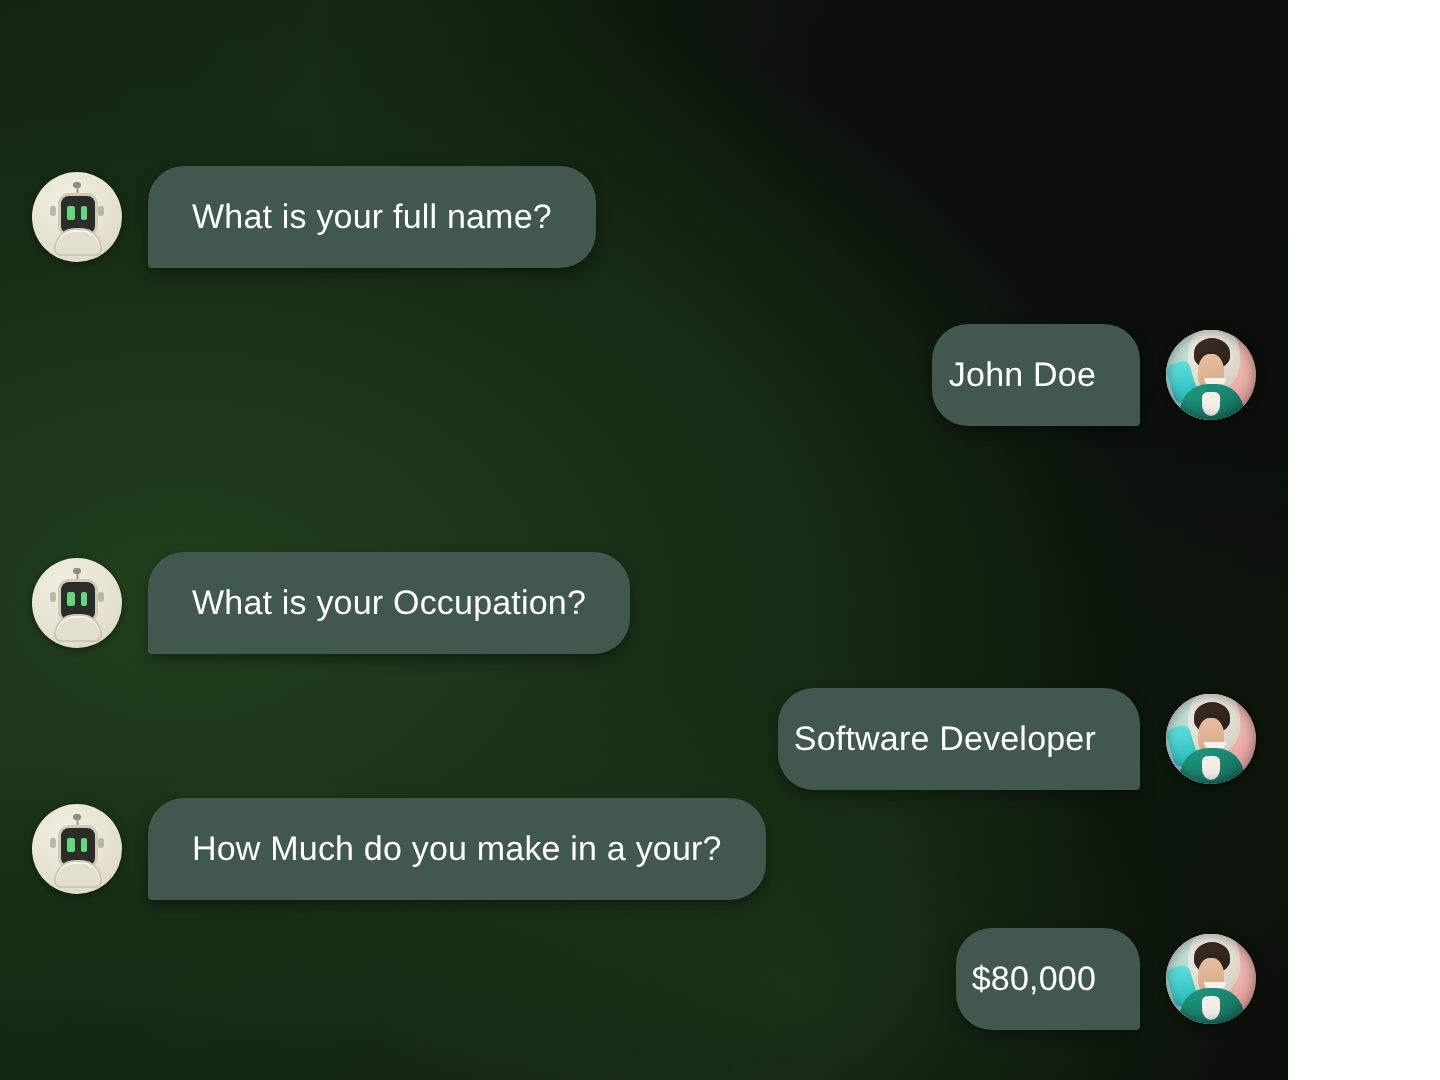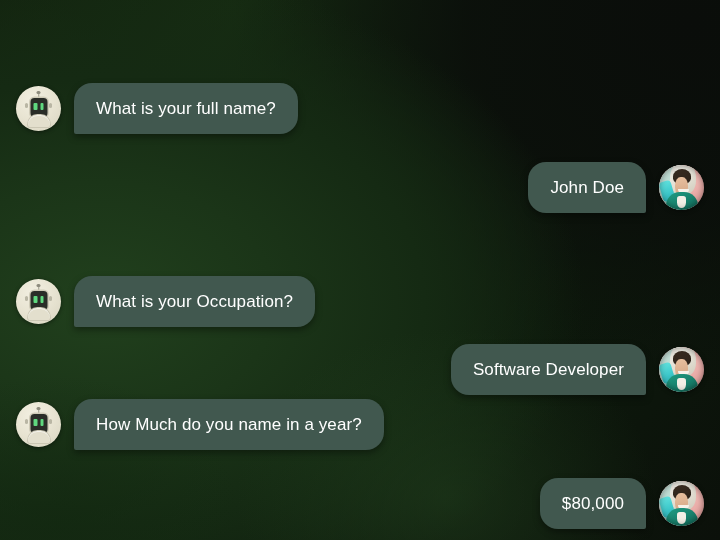--- a/index.html
+++ b/index.html
@@ -5,21 +5,21 @@
   * { margin:0; padding:0; box-sizing:border-box; }
 
   html, body {
     width:720px; height:540px;
     overflow:hidden;
     font-family:"Liberation Sans", sans-serif;
   }
 
   #chat-app {
     position:relative;
-    width:720px; height:540px;
+    width:644px; height:540px;
     background-color:#14532d;
     overflow:hidden;
   }
 
   
   #chat-app::before {
     content:"";
     position:absolute; inset:0;
     background:
       radial-gradient(ellipse 620px 430px at 14% 56%, #21401d 0%, #1b3518 28%, #152a13 52%, rgba(16,30,14,0) 78%),
@@ -187,21 +187,21 @@
     white-space:nowrap;
     box-shadow:0 3px 7px rgba(0,0,0,0.38);
     display:flex;
     align-items:center;
   }
   .bubble.bot {
     padding:17px 22px 17px 22px;
     border-radius:18px 18px 18px 2px;
   }
   .bubble.user {
-    padding:17px 22px 17px 22px;
+    padding:17px 22px 17px 8px;
     border-radius:18px 18px 2px 18px;
   }
 </style>
 </head>
 <body>
 
 <div id="chat-app">
   <div id="message-list">
       <div class="message-row bot" style="top: 83px;">
         <div class="avatar bot-avatar">
@@ -263,23 +263,23 @@
         <div class="avatar bot-avatar">
           <span class="bot-antenna"></span>
           <span class="bot-head">
             <span class="bot-eye left"></span>
             <span class="bot-eye right"></span>
           </span>
           <span class="bot-ear left"></span>
           <span class="bot-ear right"></span>
           <span class="bot-body"></span>
         </div>
-        <div class="bubble bot">How Much do you name in a year?</div>
-      </div>
-      <div class="message-row user" style="top: 478px;">
+        <div class="bubble bot">How Much do you make in a your?</div>
+      </div>
+      <div class="message-row user" style="top: 464px;">
         <div class="bubble user">$80,000</div>
         <div class="avatar user-avatar">
           <span class="ua-bg"></span>
           <span class="ua-bg-left"></span>
           <span class="ua-hood"></span>
           <span class="ua-hair"></span>
           <span class="ua-face"></span>
           <span class="ua-smile"></span>
           <span class="ua-hand"></span>
           <span class="ua-torso"></span>

